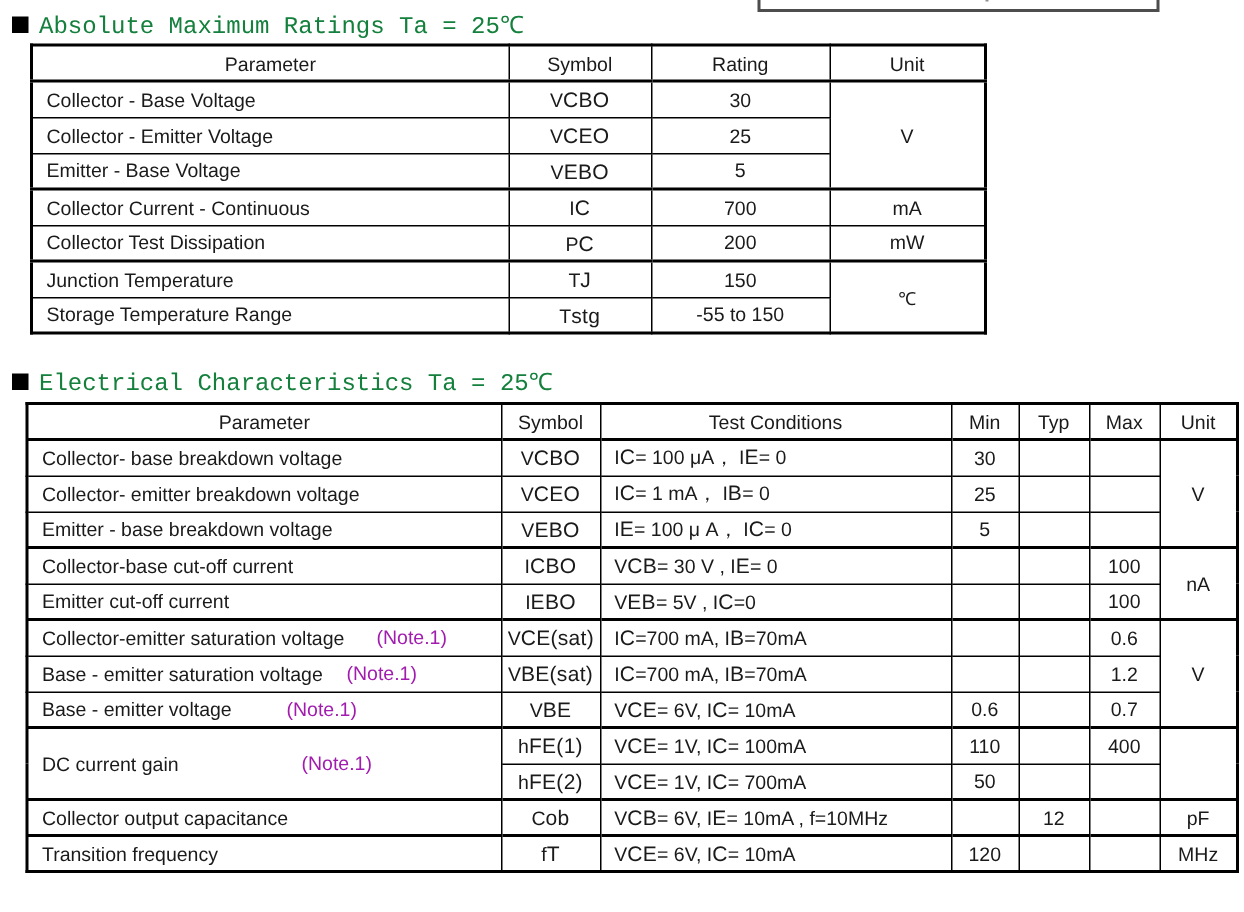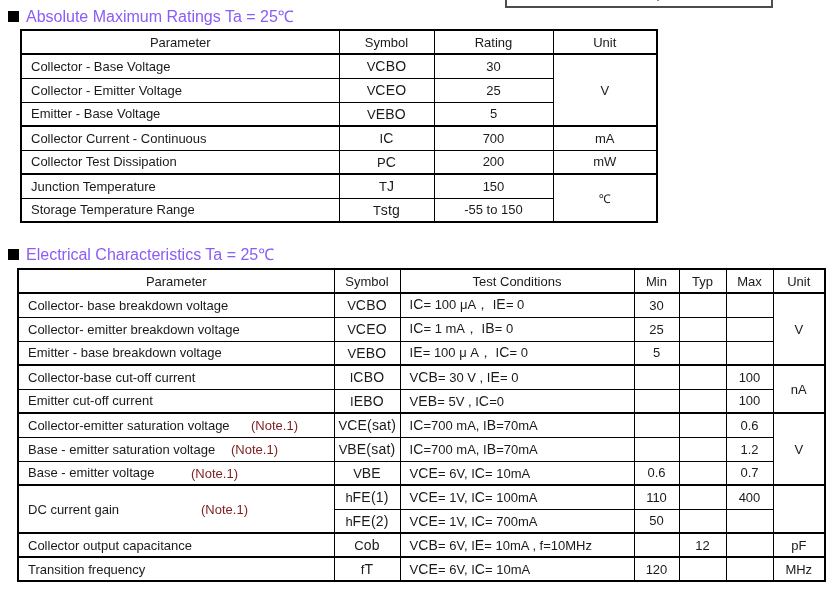--- a/index.html
+++ b/index.html
@@ -3,21 +3,21 @@
 <meta charset="utf-8">
 <style>
   html,body{margin:0;padding:0;}
   body{
     width:829px;height:608px;position:relative;background:#ffffff;
     font-family:"Liberation Sans", sans-serif;color:#000;overflow:hidden;
     -webkit-font-smoothing:antialiased;
   }
   .section-title{
     position:absolute;display:flex;align-items:center;gap:7px;
-    font-size:16px;color:#8b5cf6;white-space:nowrap;
+    font-size:16px;color:#15803d;white-space:nowrap;font-family:Liberation Mono, monospace;
   }
   .sq{width:11px;height:11px;background:#000;flex:0 0 auto;}
   #title1{left:8px;top:5px;}
   #title2{left:8px;top:243px;}
 
   
   #partial-box{
     position:absolute;left:505px;top:-6px;width:268px;height:14px;
     border:2px solid #4d4d4d;background:#fff;box-sizing:border-box;
   }
@@ -31,21 +31,21 @@
   th,td{
     border:1.5px solid #000;font-size:13px;font-weight:normal;text-align:center;
     padding:0 4px;height:24px;white-space:nowrap;overflow:hidden;color:#1a1a1a;
     position:relative;box-sizing:border-box;
   }
   table{border:2.5px solid #000;}
   thead th{border-bottom:2.5px solid #000;height:24px;margin-top:39px;}
   tr.grp td{border-top:2.5px solid #000;}
   td.left{text-align:left;padding-left:9px;}
   .sub{font-size:14px;letter-spacing:0.2px;}
-  .note{position:absolute;top:50%;transform:translateY(-50%);font-size:13px;color:#7f1d1d;}
+  .note{position:absolute;top:50%;transform:translateY(-50%);font-size:13px;color:#a21caf;}
   td.np1 .note{left:232px;} td.np2 .note{left:212px;}
   td.np3 .note{left:172px;} td.np4 .note{left:182px;}
   td.unitc{font-size:12px;}
 
   
   #table1 .c1{width:318px;} #table1 .c2{width:95px;}
   #table1 .c3{width:119px;} #table1 .c4{width:104px;}
   #table2 .c1{width:316px;} #table2 .c2{width:66px;} #table2 .c3{width:234px;}
   #table2 .c4{width:45px;}  #table2 .c5{width:47px;} #table2 .c6{width:47px;}
   #table2 .c7{width:52px;}

